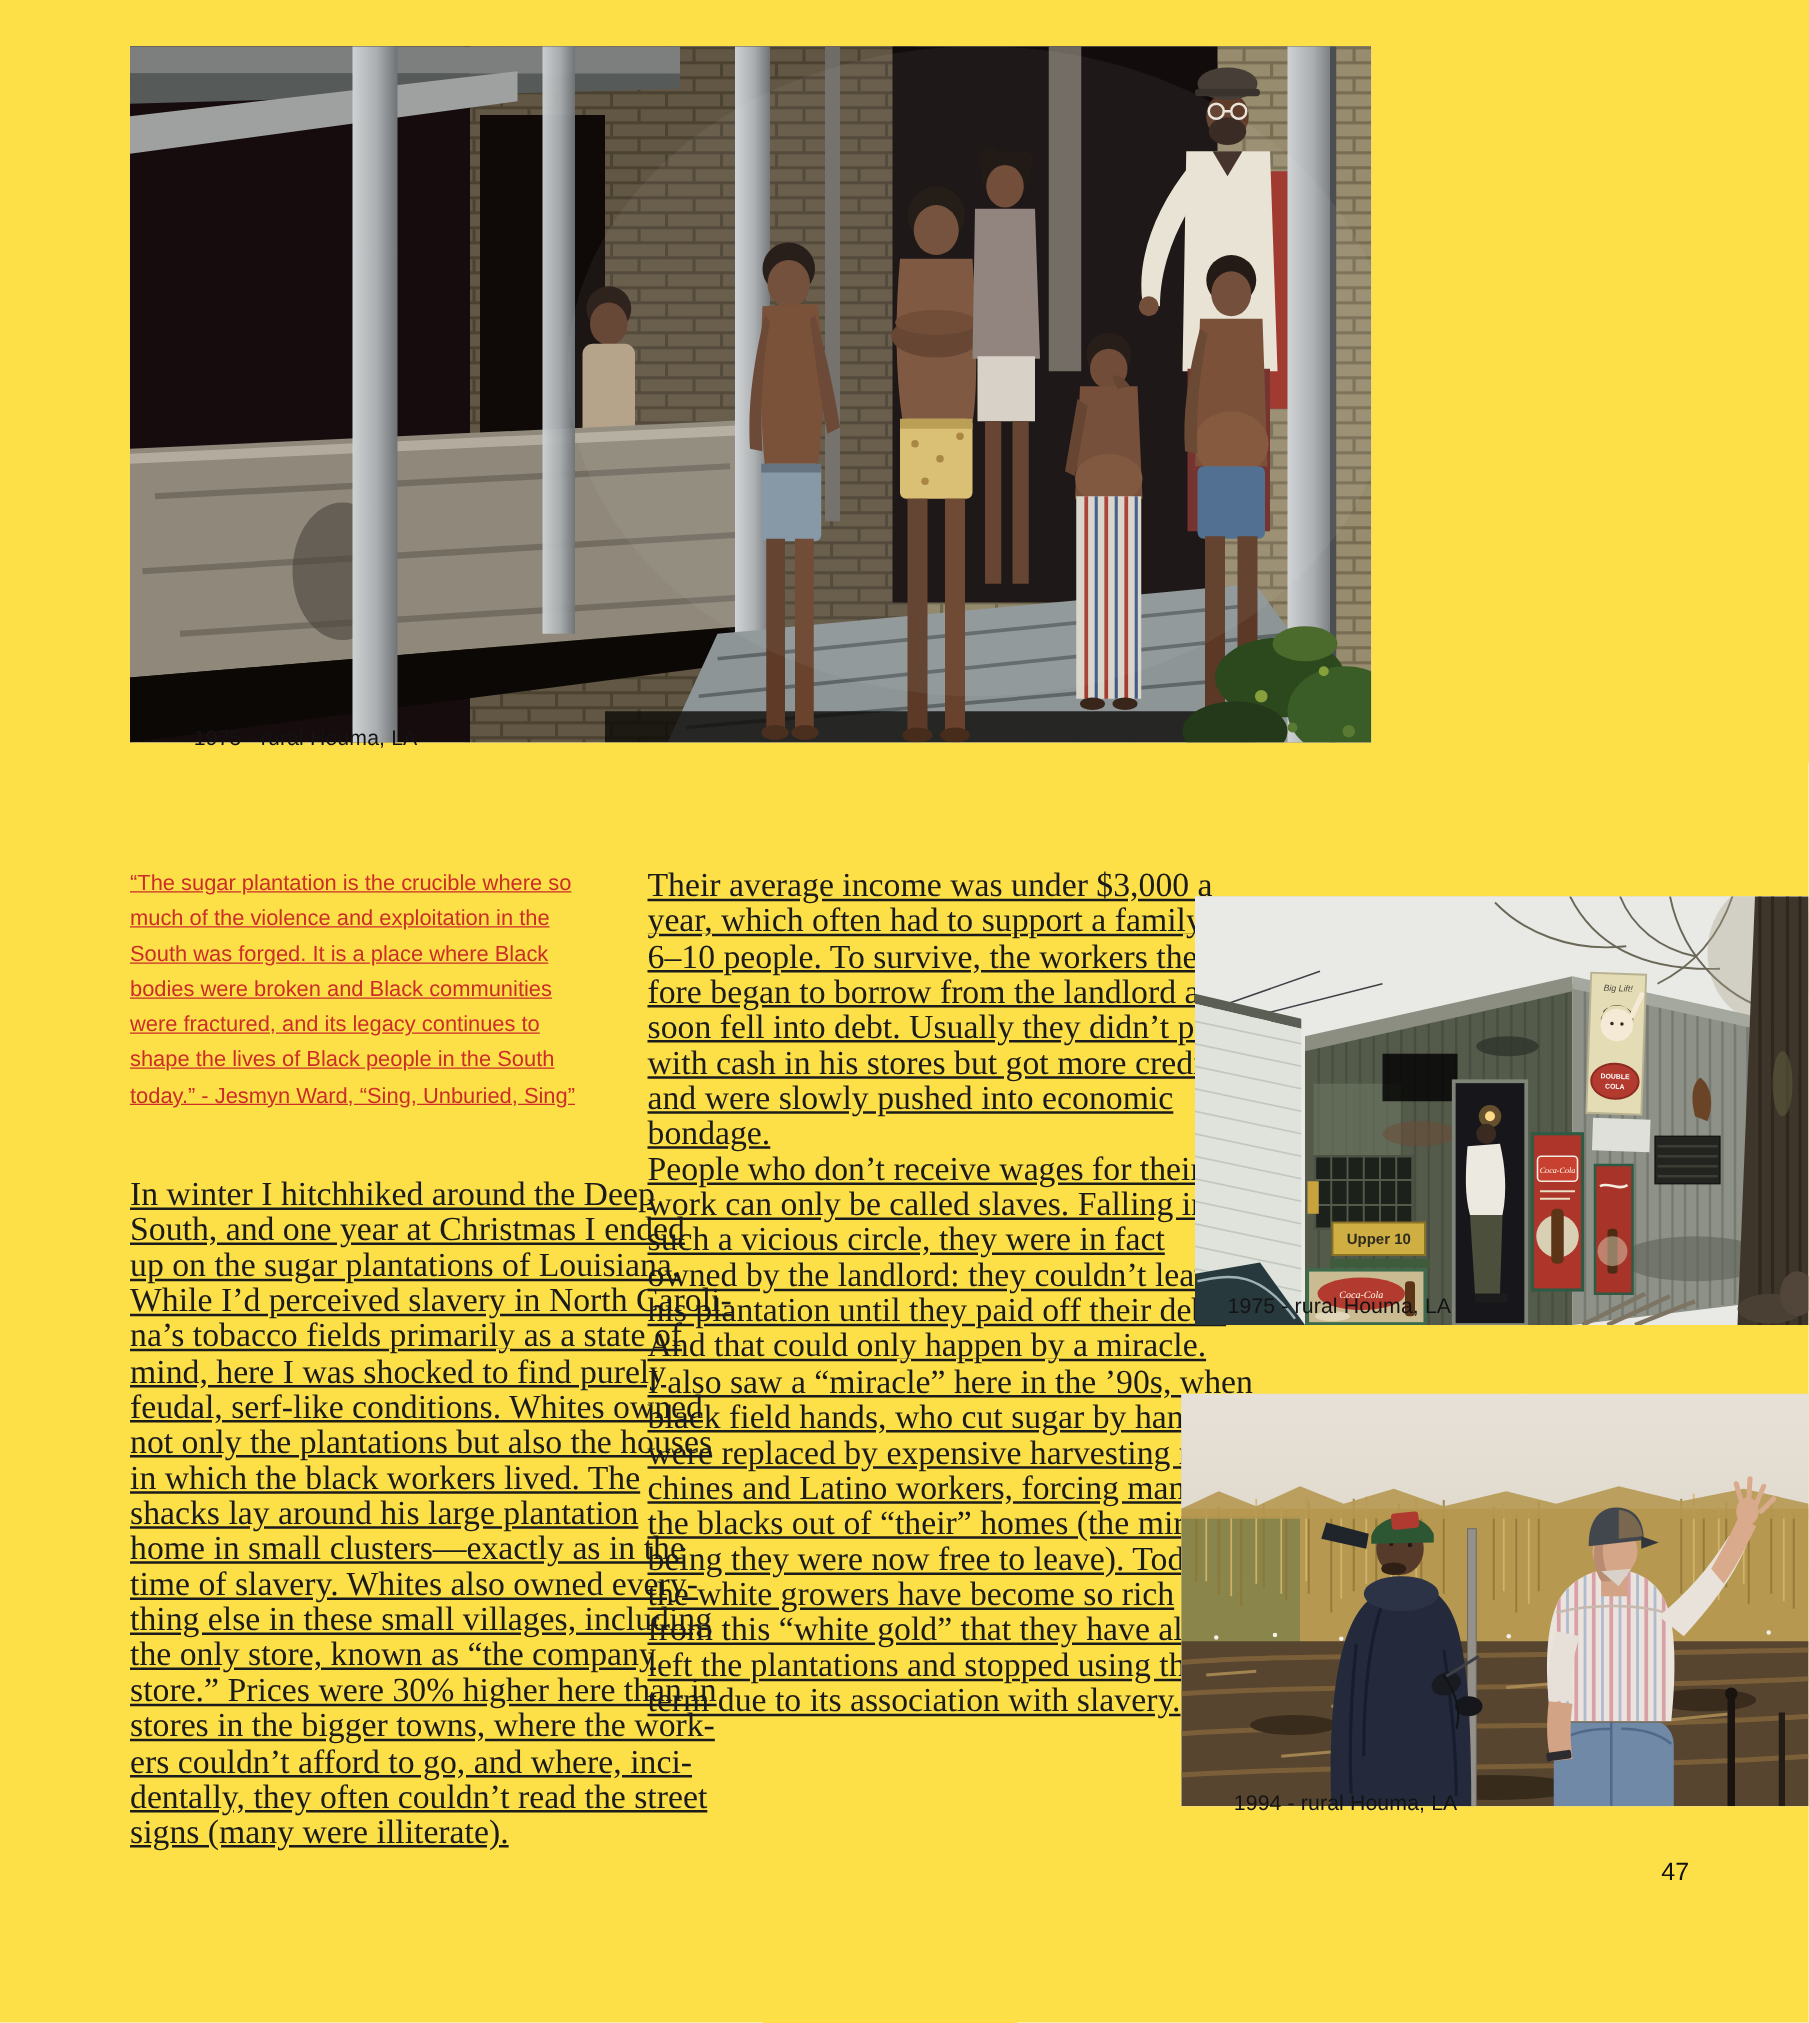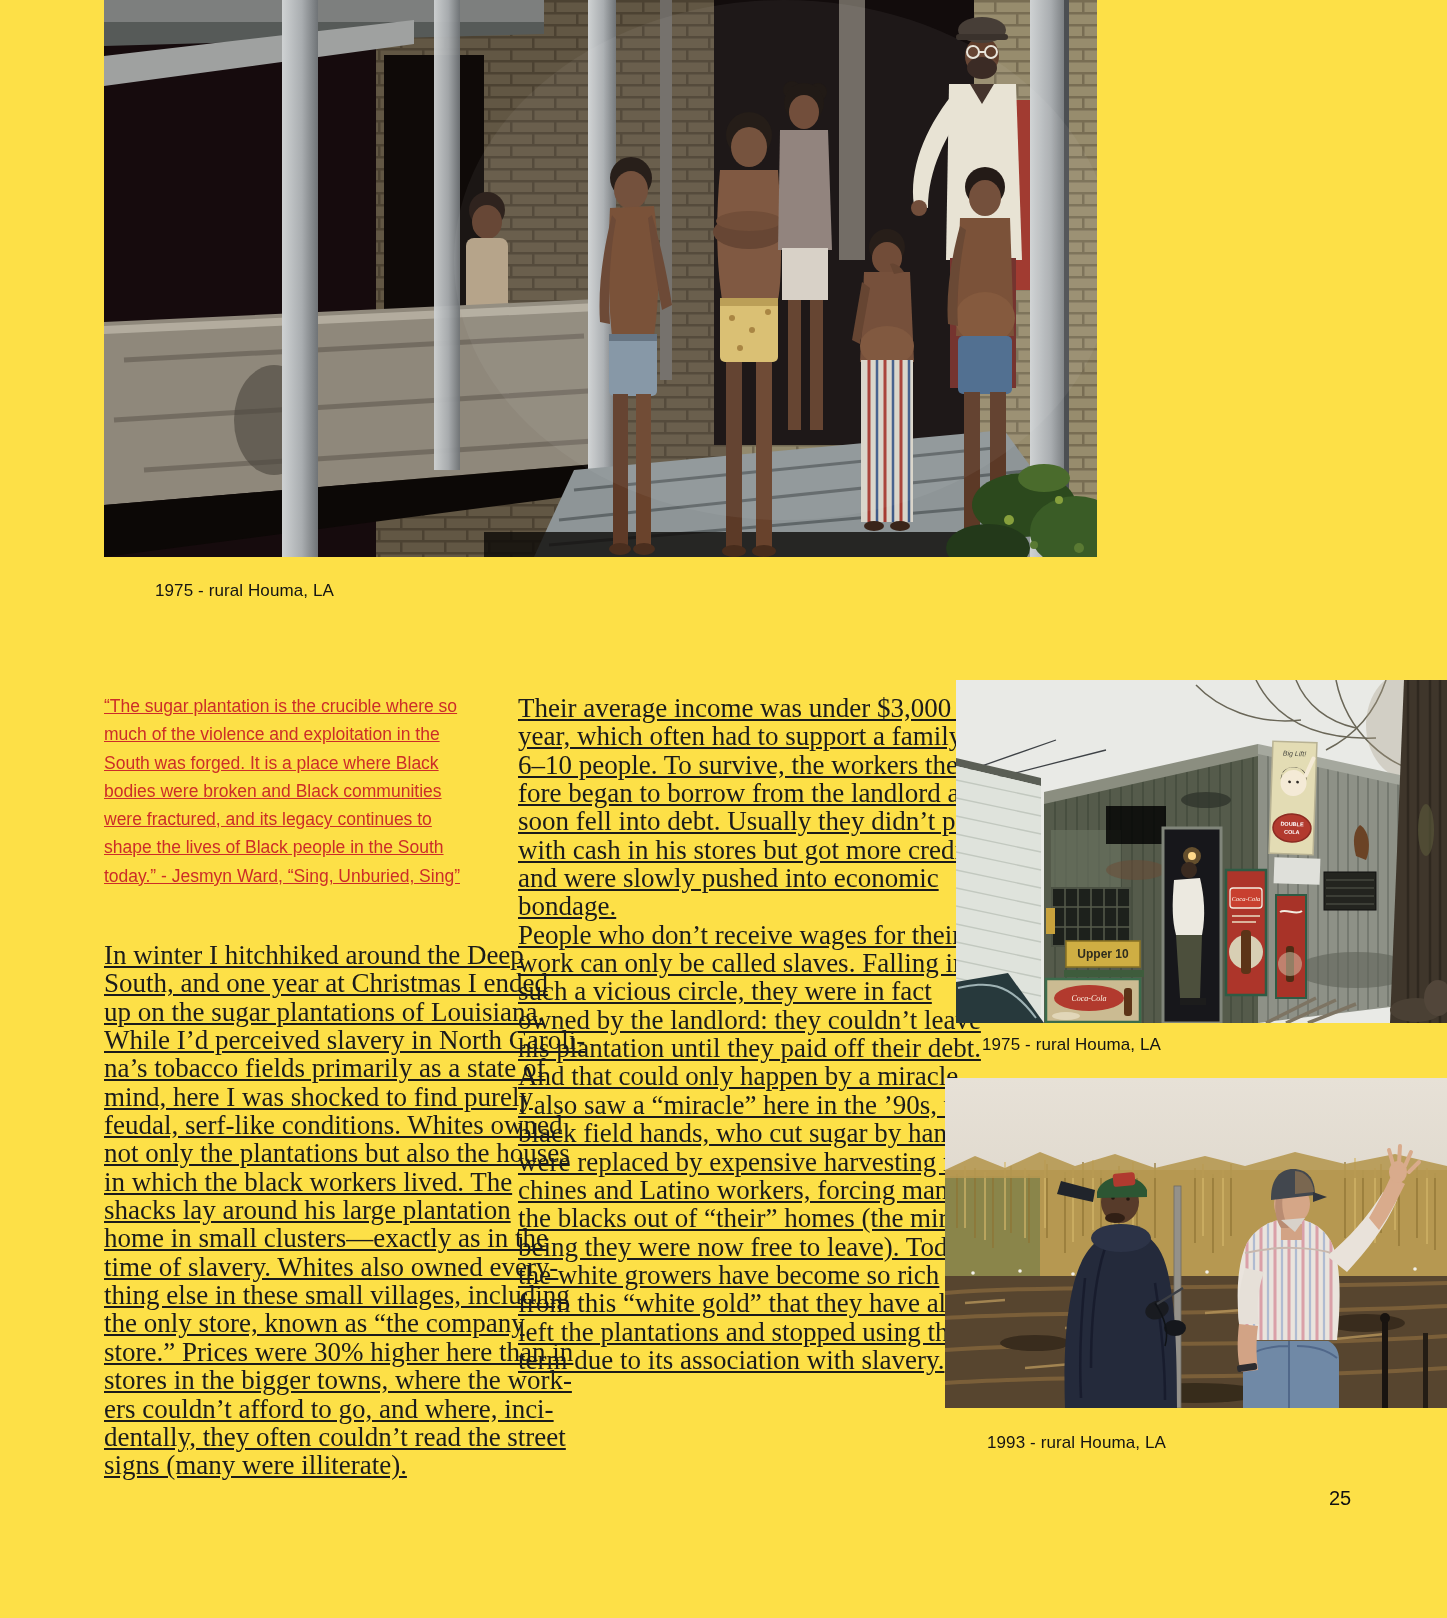--- a/index.html
+++ b/index.html
@@ -1,18 +1,18 @@
 <!DOCTYPE html>
 <html><head>
 <meta charset="utf-8">
 <style>
   html,body{margin:0;padding:0;background:#ffffff;}
   .page{position:relative;width:1447px;height:1618px;background:#fde047;overflow:hidden;
         font-family:"Liberation Sans",sans-serif;color:#1c1c1c;}
-  .photo{position:absolute;overflow:hidden;background:#ddd;}
+  .photo{position:absolute;overflow:hidden;background:#ddd;margin-top:37px;}
   .photo svg{display:block;width:100%;height:100%;}
   #photo-top{left:104px;top:0;width:993px;height:557px;}
   #photo-store{left:956px;top:680px;width:491px;height:343px;}
   #photo-field{left:945px;top:1078px;width:502px;height:330px;}
   .caption{position:absolute;font-size:17px;color:#141414;letter-spacing:.1px;}
   #caption-top{left:155px;top:581px;}
   #caption-store{left:982px;top:1035px;}
   #caption-field{left:987px;top:1433px;}
   #headline{position:absolute;left:106px;top:625px;font-size:27.5px;font-weight:700;
             letter-spacing:-.3px;color:#0b0b0b;white-space:nowrap;}
@@ -440,17 +440,17 @@
         <path d="M336,142 L360,140 L350,154 Z" fill="#d8d2ca"></path>
       </g>
 
       <g>
         <rect x="437" y="242" width="6" height="88" fill="#191410"></rect>
         <circle cx="440" cy="240" r="5" fill="#191410"></circle>
         <rect x="478" y="255" width="5" height="75" fill="#241d15"></rect>
       </g>
     </svg>
   </div>
-  <div class="caption" id="caption-field">1993 - rural Houma, LA</div>
-
-  <div id="page-number">25</div>
+  <div class="caption" id="caption-field">1994 - rural Houma, LA</div>
+
+  <div id="page-number">47</div>
 
 </div>
 
 </body></html>

